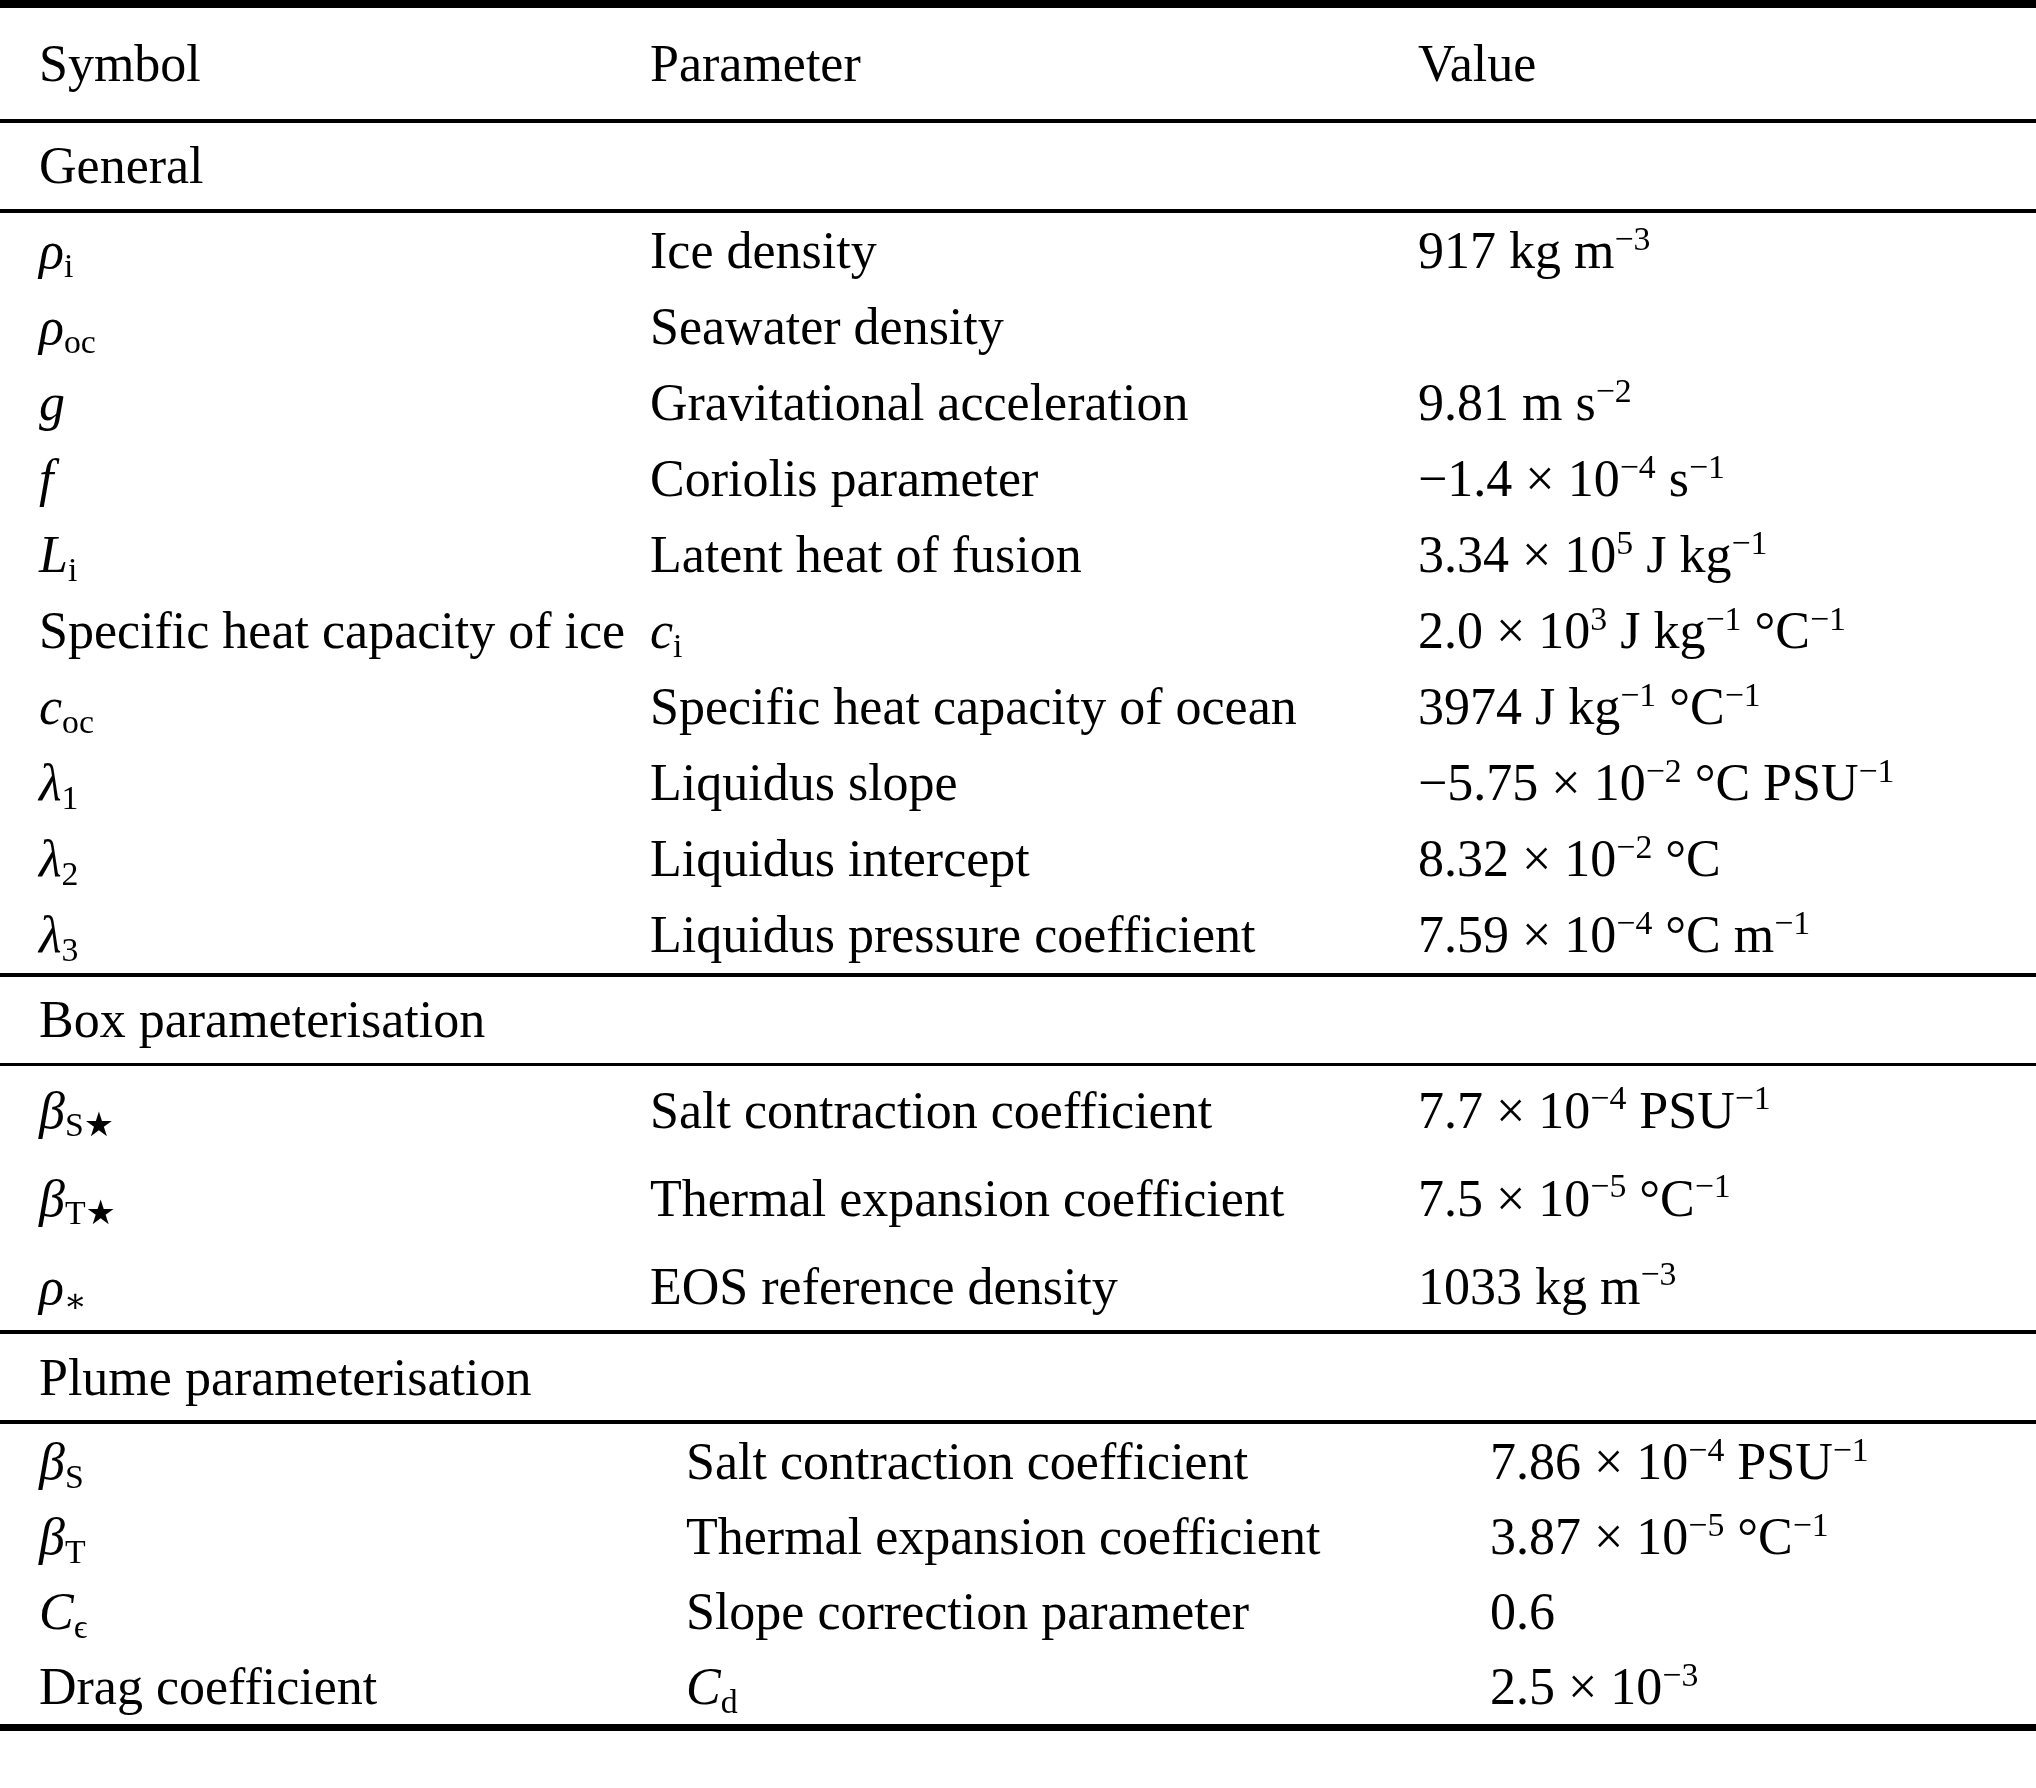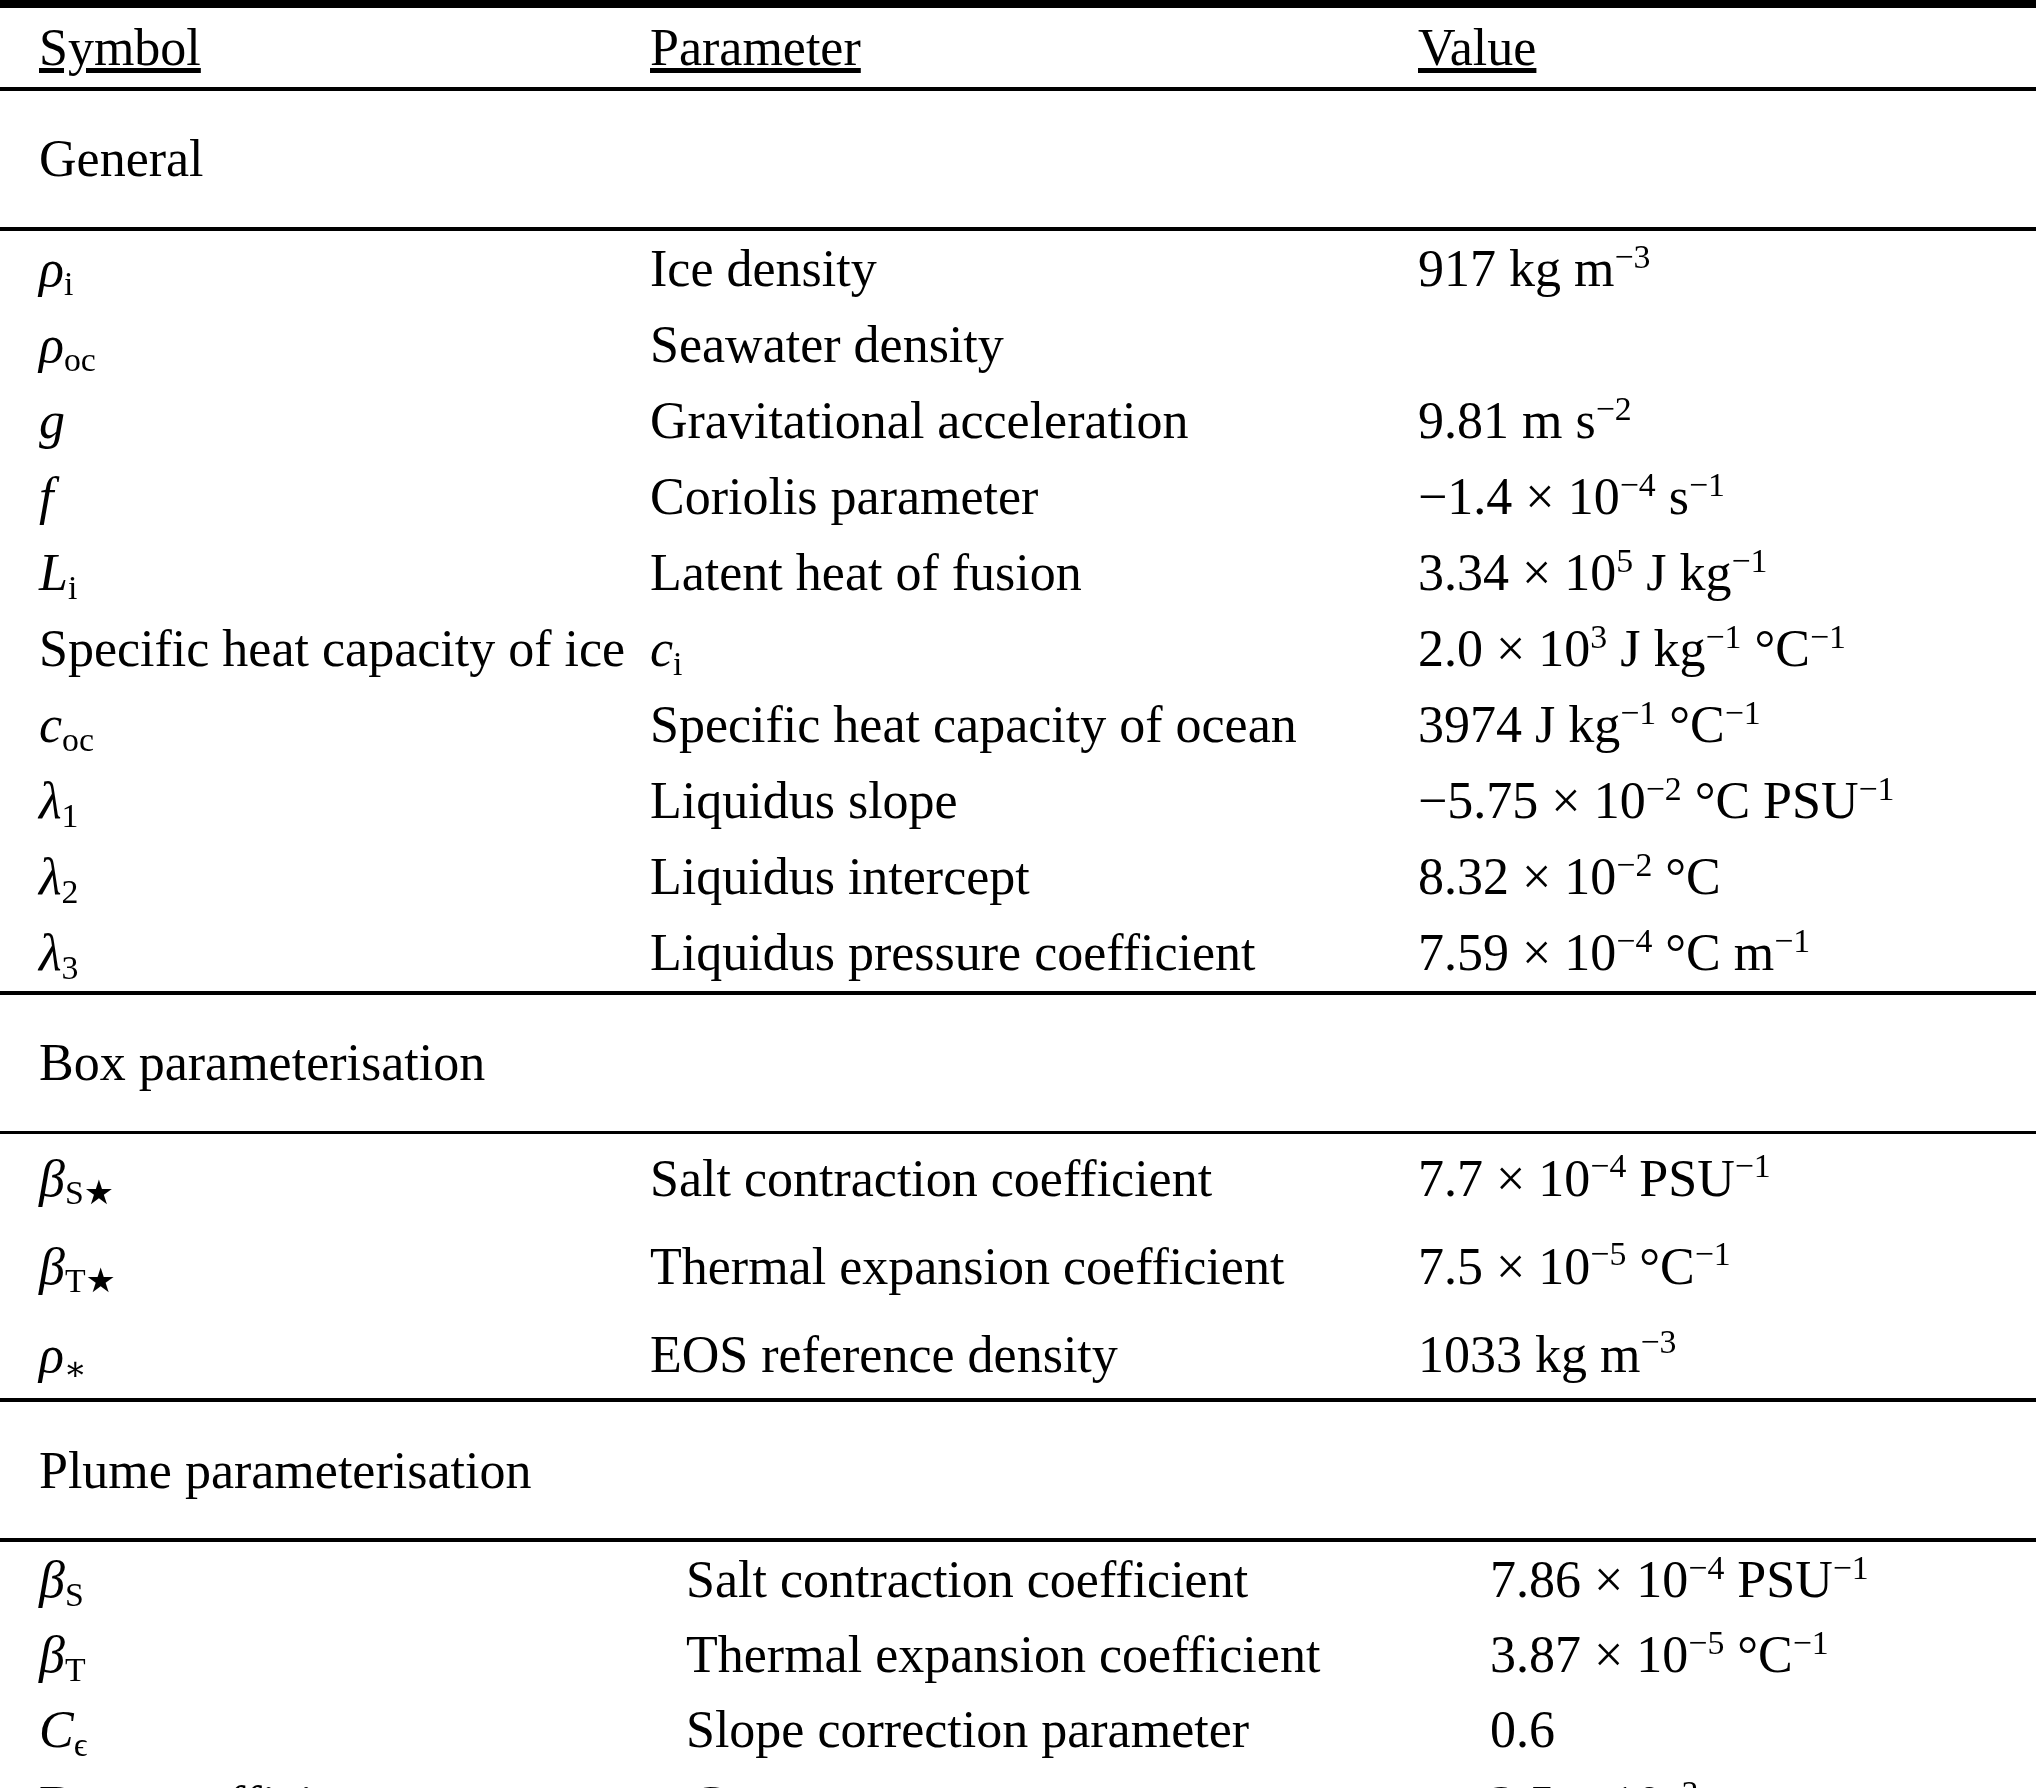--- a/index.html
+++ b/index.html
@@ -23,23 +23,23 @@
   }
   .rule.top    { height: 7.9px; }
   .rule.mid    { height: 3.9px; }
   .rule.bottom { height: 6.9px; }
   .row {
     display: grid;
     grid-template-columns: 611px 768px 1fr;
     padding-left: 39px;
     align-items: center;
   }
-  .row.header  { height: 79px; text-decoration: underline; }
+  .row.header  { height: 111px; }
   .row.section {
-    height: 136px;
+    height: 86px;
     display: flex;
     align-items: center;
     border-radius: 7px;
   }
   .row.data.sec-0 { height: 76px; }
   .row.data.sec-1 { height: 88px; }
   .row.data.sec-2 { height: 75px; gap: 36px; }
   .cell {
     white-space: nowrap;
   }

